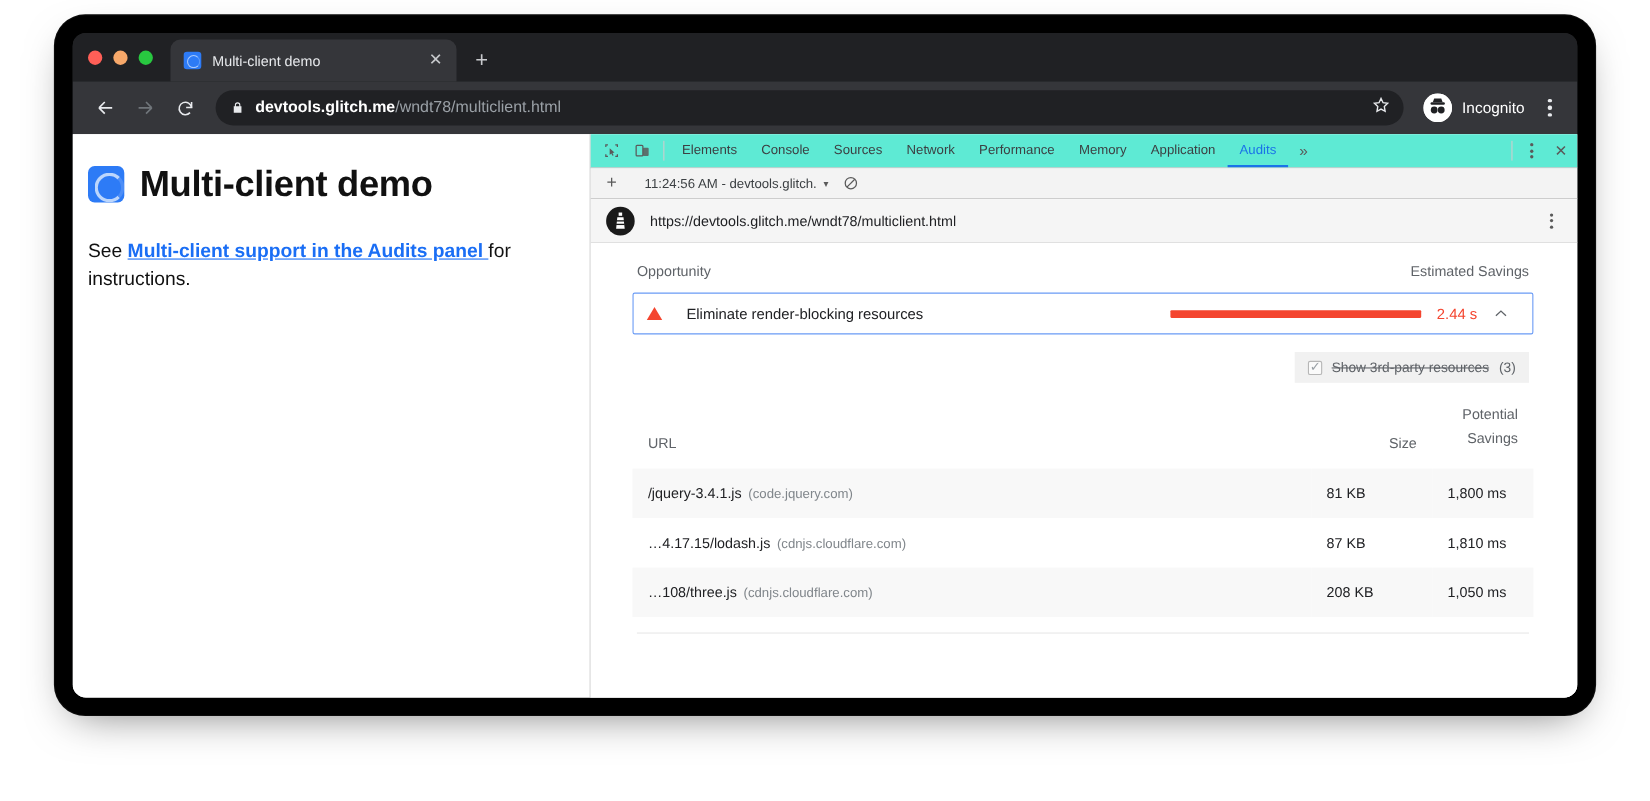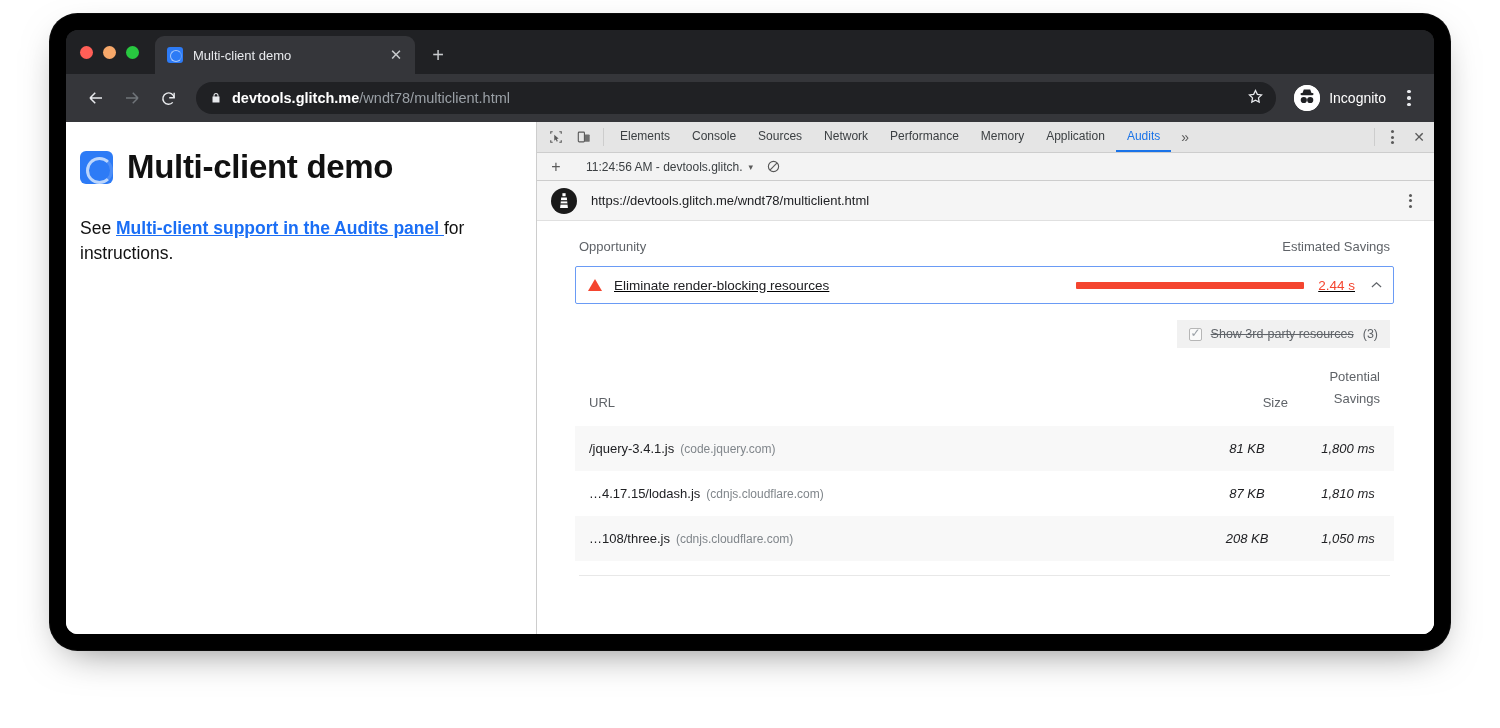--- a/index.html
+++ b/index.html
@@ -160,21 +160,21 @@
   
   #devtools {
     flex: 1 1 auto; min-width: 0;
     background: #ffffff;
     border-left: 1px solid #cdcdcd;
     display: flex; flex-direction: column;
   }
 
   #dt-tabbar {
     height: 31px; flex: none;
-    background: #e5e5e5;
+    background: #5eead4;
     border-bottom: 1px solid #cdcdcd;
     display: flex; align-items: stretch;
     padding-left: 5px;
     font-size: 12px;
   }
   .dt-icon-btn {
     width: 28px; display: flex; align-items: center; justify-content: center;
     color: #5a5a5a;
   }
   .dt-sep {
@@ -260,23 +260,22 @@
     font-size: 13px; color: #5f6368;
     padding: 0 4px 12px 4px;
   }
   #estimated-savings-label { margin-left: auto; }
 
   #opportunity-row {
     border: 1px solid #6a9bf5;
     border-radius: 2px;
     height: 38px;
     display: flex; align-items: center;
-    padding: 0 10px 0 12px;
-    gap: 12px;
-    text-decoration: underline;
+    padding: 0 22px 0 12px;
+    gap: 22px;
   }
   #warn-triangle {
     width: 0; height: 0; flex: none;
     border-left: 7px solid transparent;
     border-right: 7px solid transparent;
     border-bottom: 12px solid #f4452f;
   }
   #opportunity-title { font-size: 13.5px; color: #202124; white-space: nowrap; }
   #savings-bar-wrap {
     margin-left: auto; display: flex; align-items: center; gap: 14px;
@@ -328,21 +327,21 @@
     vertical-align: bottom;
   }
   #resource-table th.url-col { text-align: left; width: auto; }
   #resource-table th.size-col { text-align: right; width: 110px; }
   #resource-table th.savings-col { text-align: right; width: 92px; }
   #resource-table th.savings-col span { display: block; line-height: 1.7; }
   #resource-table td {
     padding: 15px 14px;
     color: #202124;
   }
-  #resource-table td.size-col, #resource-table td.savings-col { text-align: center; font-style: italic; }
+  #resource-table td.size-col, #resource-table td.savings-col { text-align: left; }
   #resource-table tbody tr:nth-child(odd) { background: #f8f8f8; }
   .origin { color: #80868b; font-size: 12px; margin-left: 6px; }
 
   #report-bottom-rule {
     margin: 14px 4px 0 4px;
     border-top: 1px solid #e8e8e8;
   }
 </style>
 </head>
 <body>

